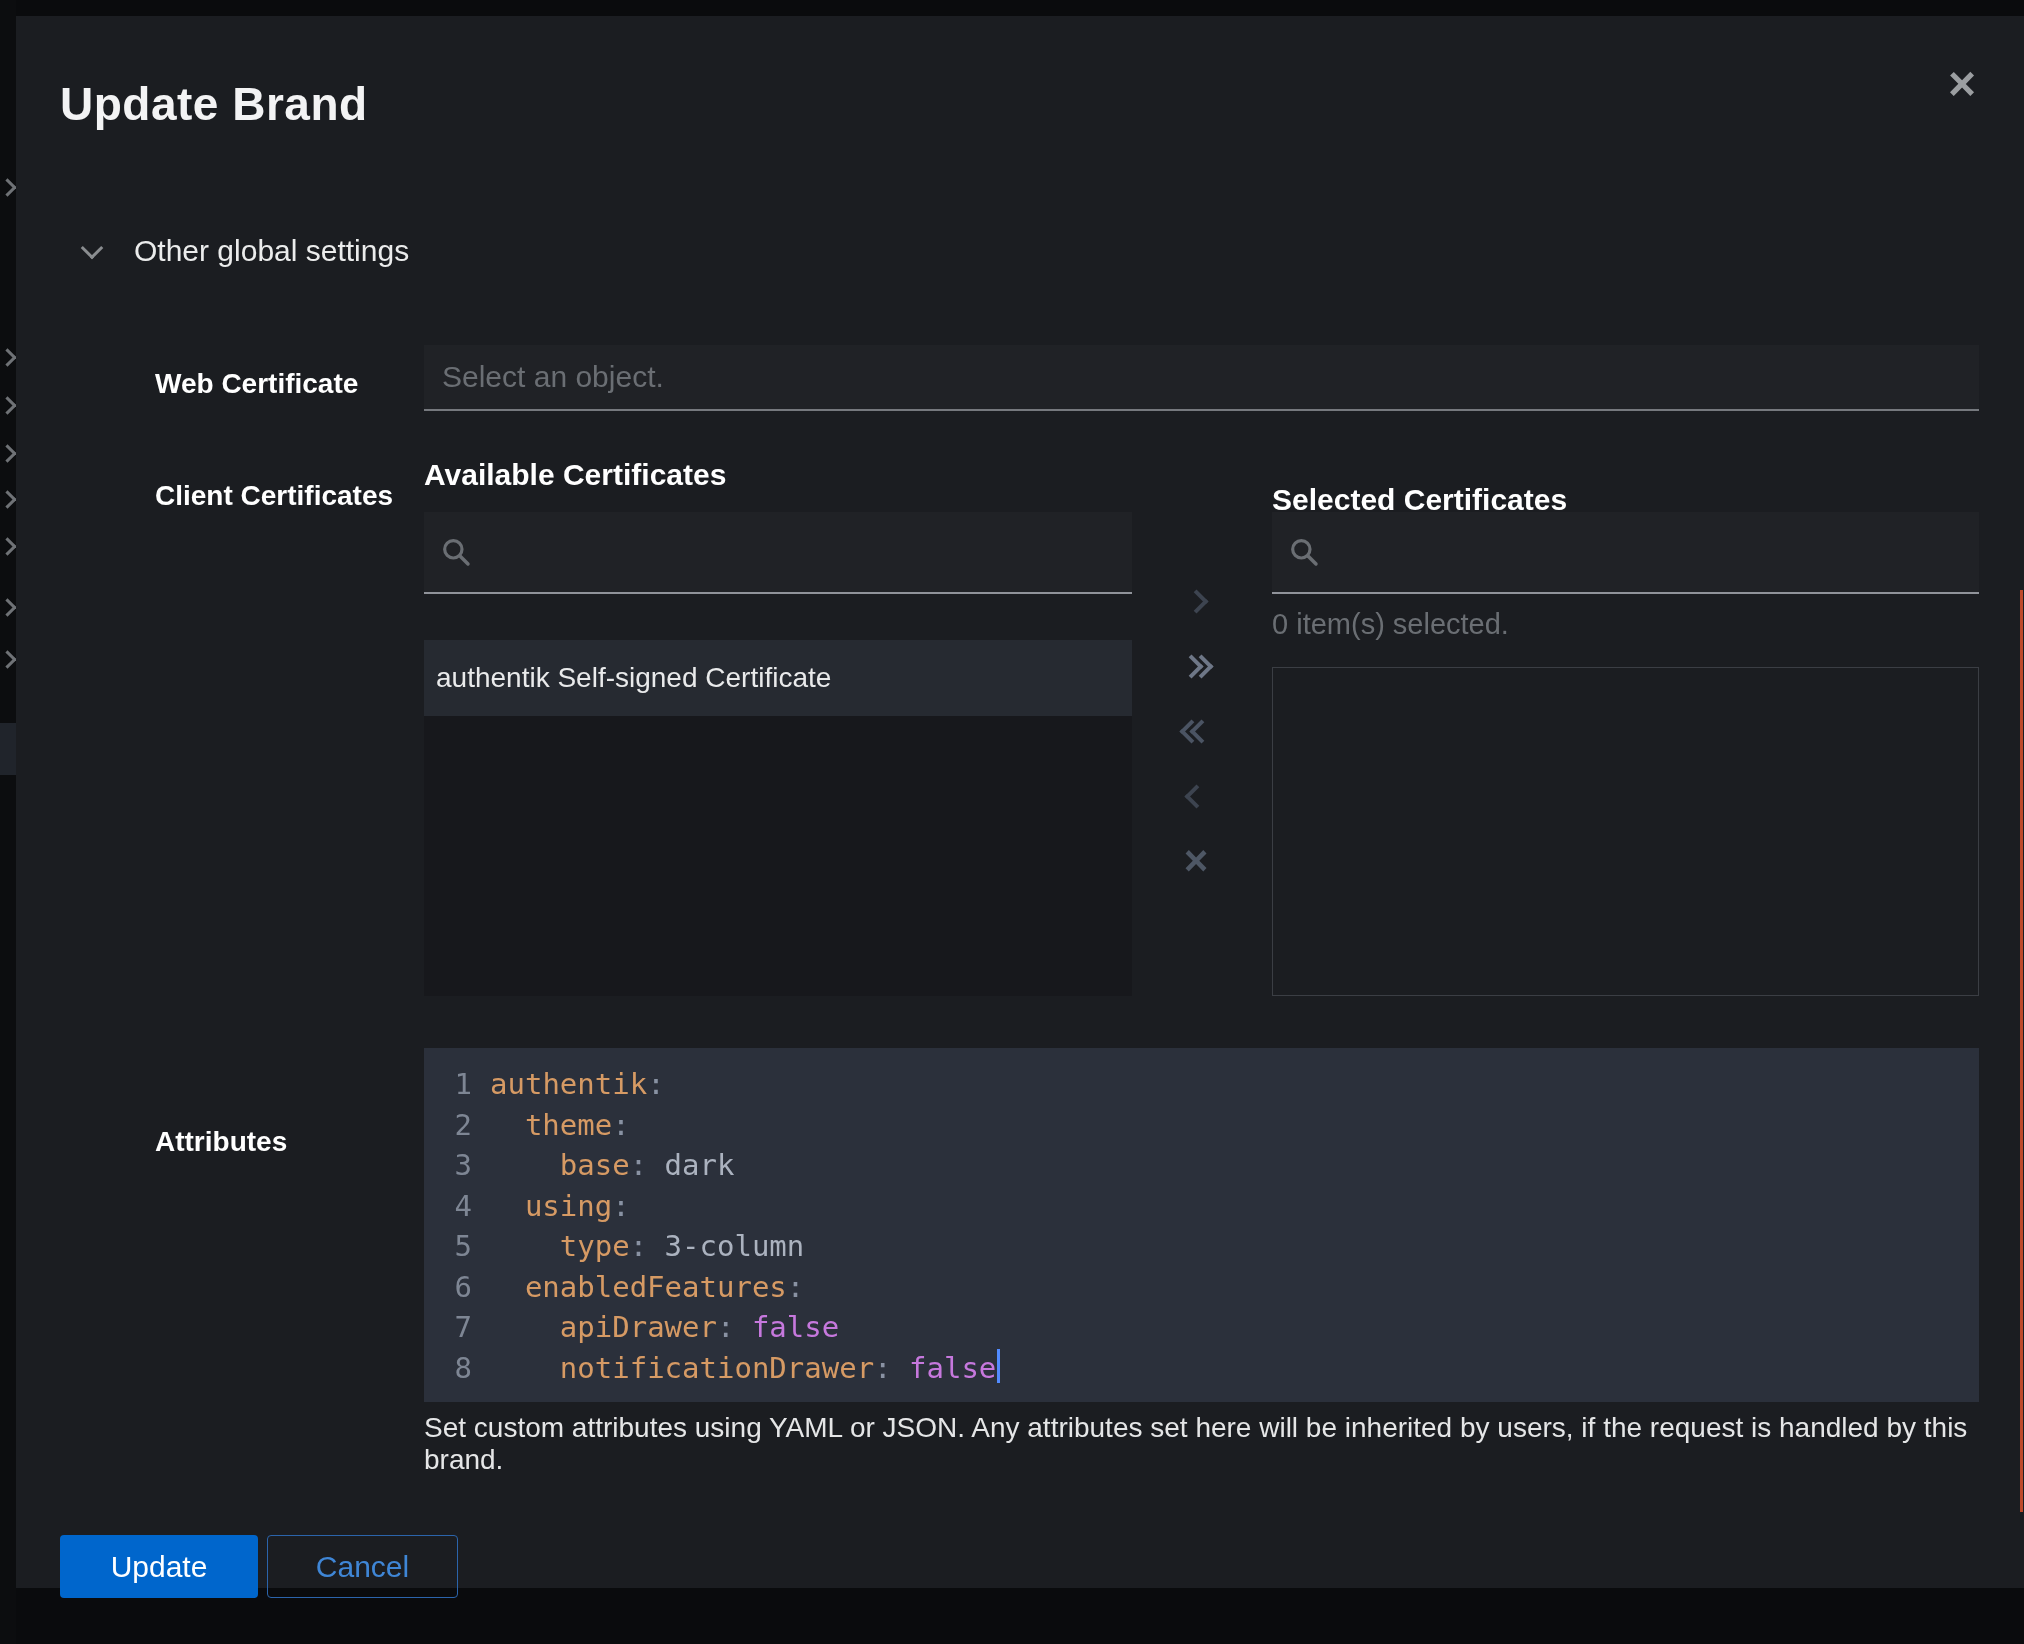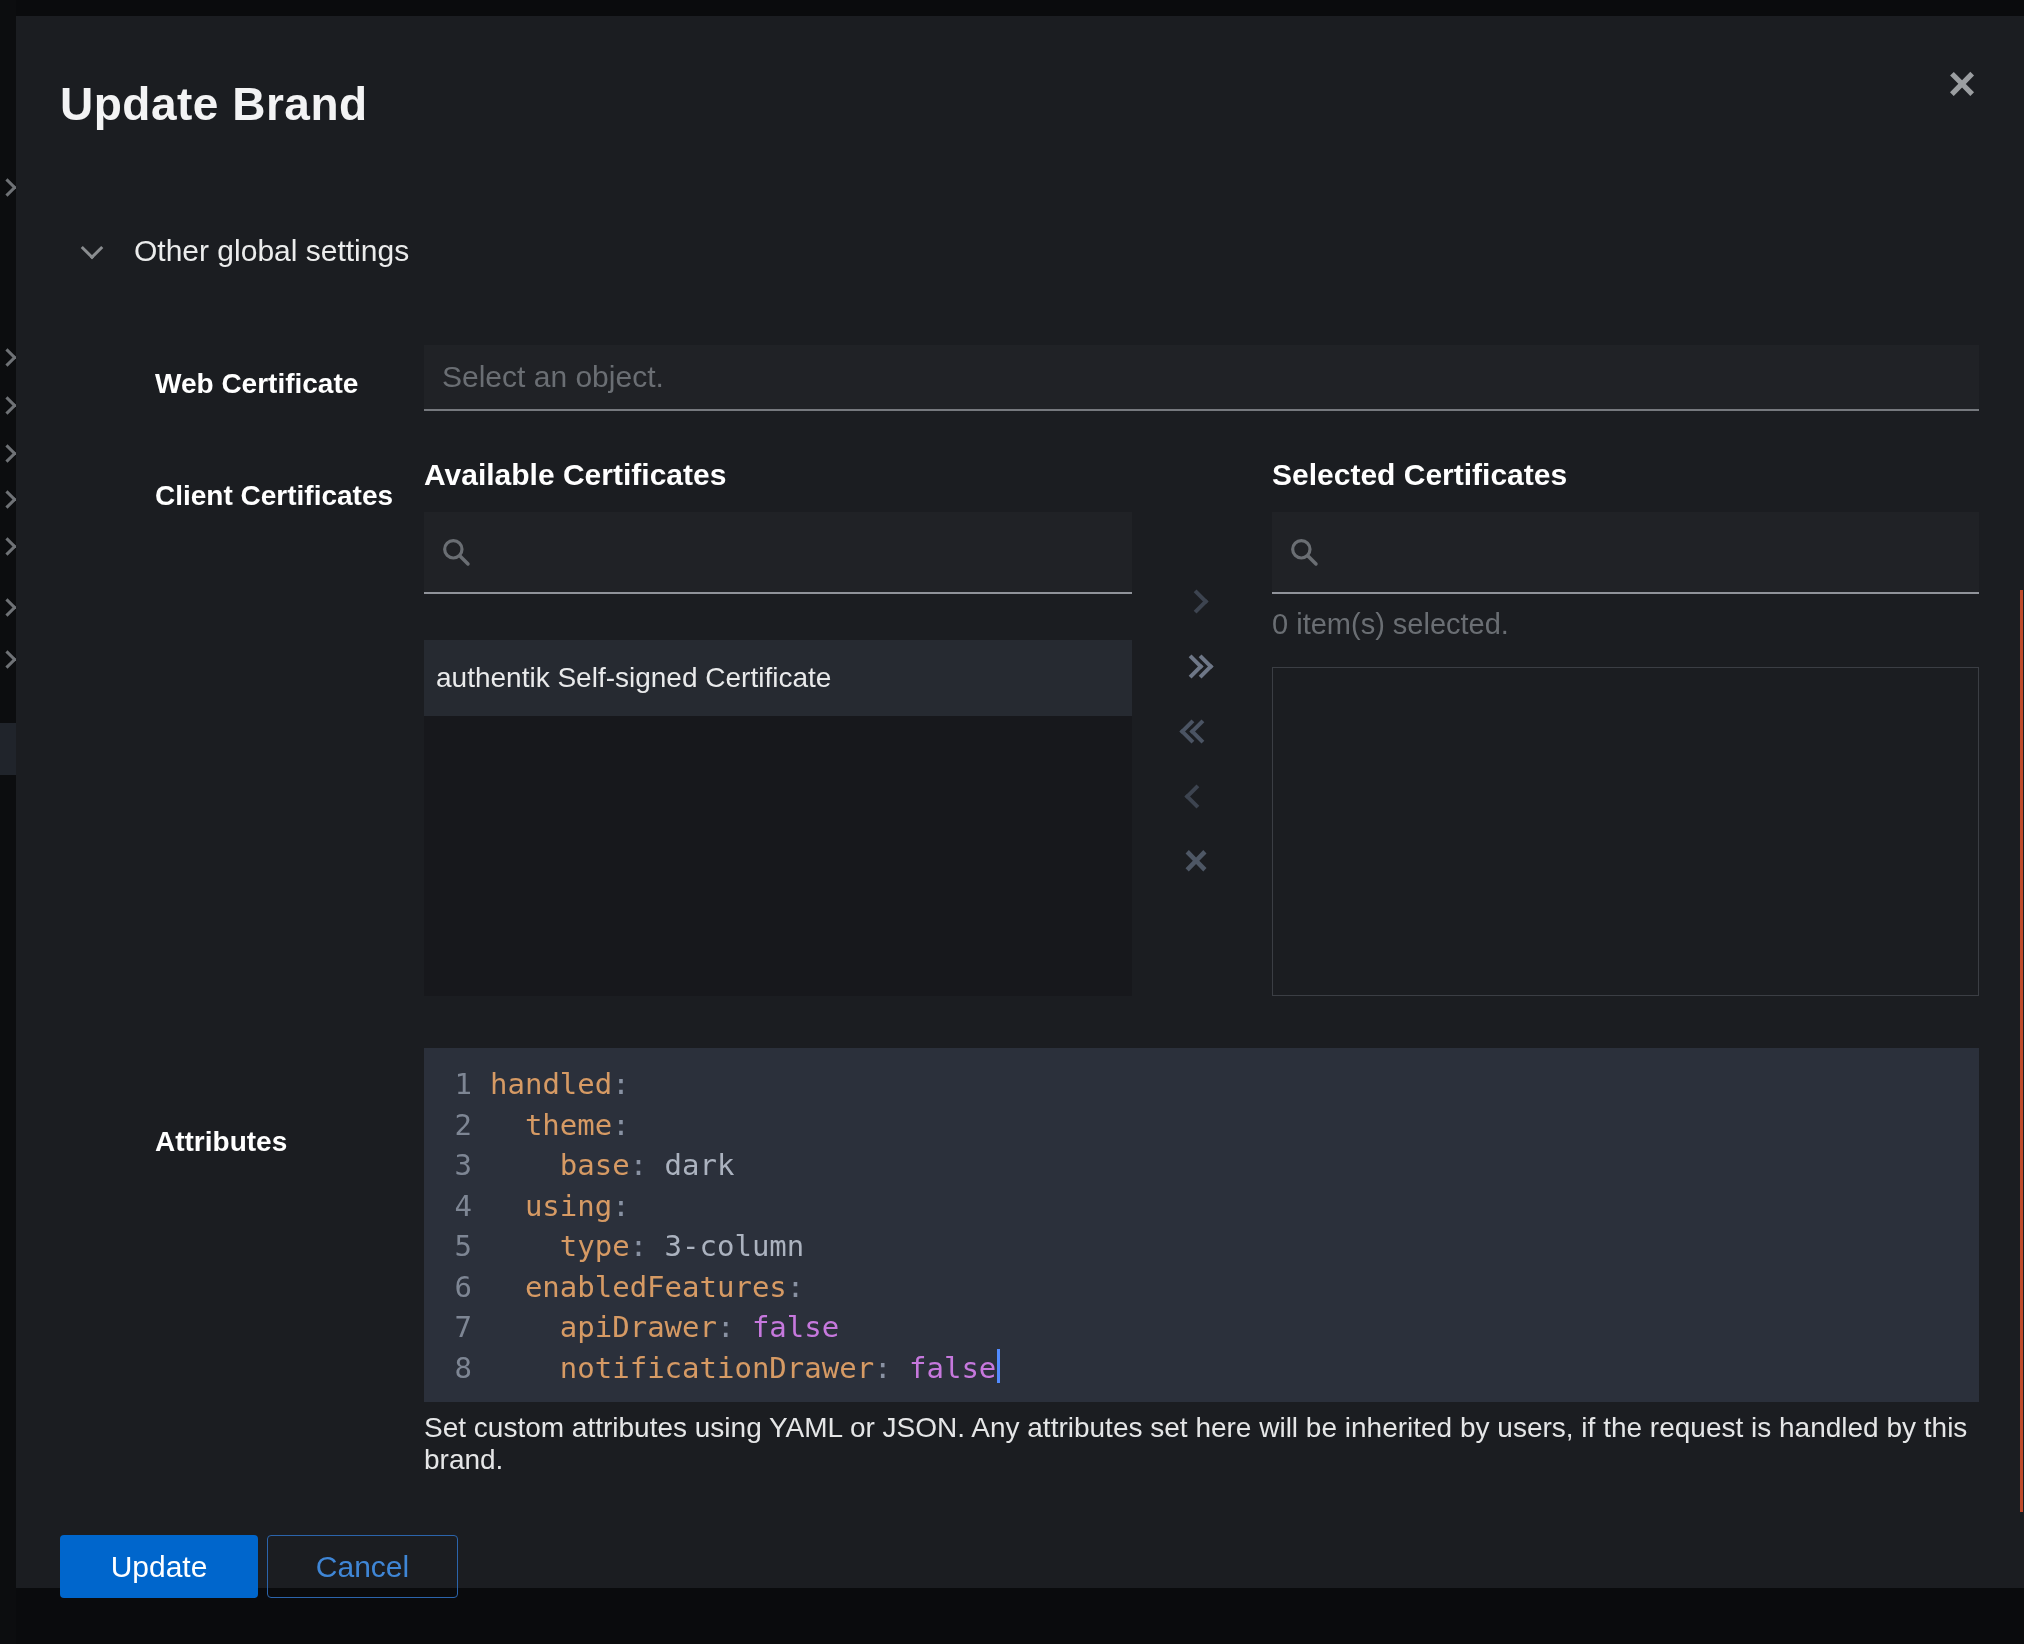--- a/index.html
+++ b/index.html
@@ -120,21 +120,21 @@
       <span class="chev d"></span>
       <span class="section-label">Other global settings</span>
     </button>
 
     <label class="form-label" style="left:139px;top:352px">Web Certificate</label>
     <input class="pf-input" style="left: 408px; top: 329px; width: 1555px; height: 66px;" type="text" placeholder="Select an object.">
 
     <label class="form-label" style="left:139px;top:464px">Client Certificates</label>
 
     <div class="dual-header" style="left:408px;top:442px">Available Certificates</div>
-    <div class="dual-header" style="left:1256px;top:442px">Selected Certificates</div>
+    <div class="dual-header" style="left:1256px;top:467px">Selected Certificates</div>
 
     <div class="search-box" style="left:408px;top:496px;width:708px">
       <span class="search-icon">
         <svg width="32" height="32" viewBox="0 0 24 24">
             <circle cx="10" cy="10" r="6.5" fill="none" stroke="#6a6e73" stroke-width="2.4"></circle>
             <line x1="15" y1="15" x2="21" y2="21" stroke="#6a6e73" stroke-width="2.6" stroke-linecap="round"></line>
           </svg>
       </span>
       <input type="text" style="">
     </div>
@@ -177,21 +177,21 @@
     <button class="transfer-btn t-left" style="left:1152px;top:756px">
       <span class="chev l"></span>
     </button>
     <button class="transfer-btn t-clear" style="left:1152px;top:821px">×</button>
 
     <label class="form-label" style="left:139px;top:1110px">Attributes</label>
 
     <div class="code-editor">
       <div class="cm-line">
         <span class="cm-gutter">1</span>
-        <span class="cm-code ind-0"><span class="cm-key">handled</span><span class="cm-punct">:</span><span class="cm-val"></span></span>
+        <span class="cm-code ind-0"><span class="cm-key">authentik</span><span class="cm-punct">:</span><span class="cm-val"></span></span>
       </div>
       <div class="cm-line">
         <span class="cm-gutter">2</span>
         <span class="cm-code ind-1"><span class="cm-key">theme</span><span class="cm-punct">:</span><span class="cm-val"></span></span>
       </div>
       <div class="cm-line">
         <span class="cm-gutter">3</span>
         <span class="cm-code ind-2"><span class="cm-key">base</span><span class="cm-punct">:</span><span class="cm-val v-str">dark</span></span>
       </div>
       <div class="cm-line">

